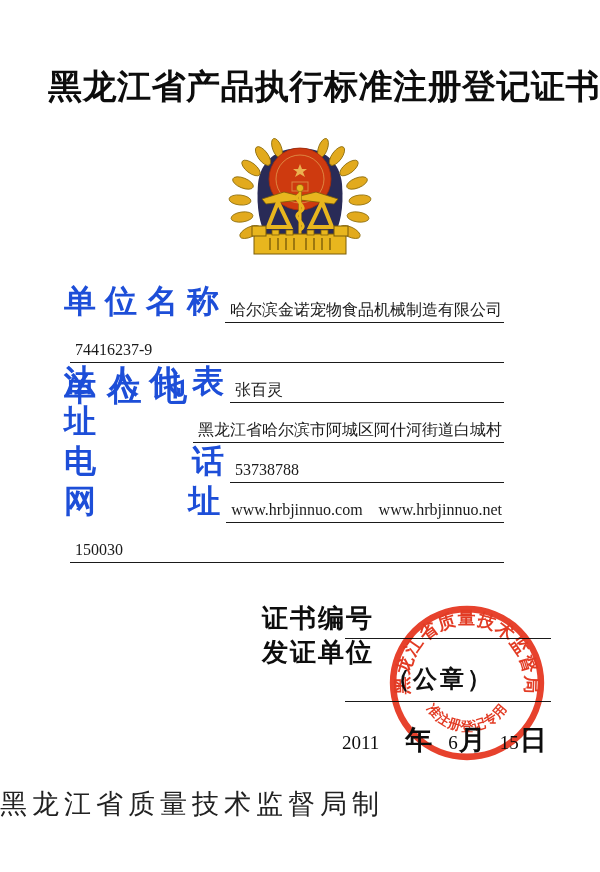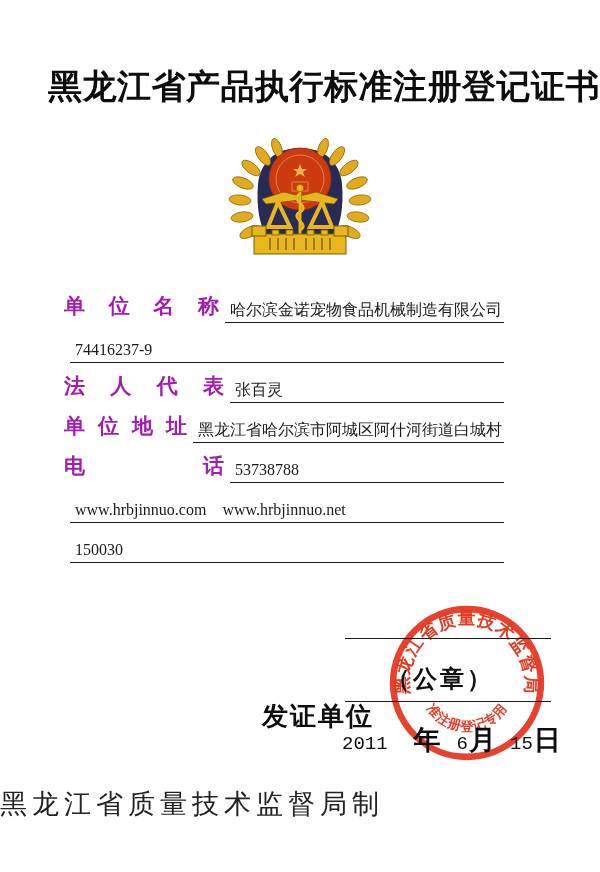--- a/index.html
+++ b/index.html
@@ -12,49 +12,49 @@
   .title {
     position:absolute; top:64px; left:0; width:100%;
     text-align:right; font-size:34px; font-weight:bold;
     letter-spacing:0.5px; color:#0d0d0d;
     font-family:"Liberation Serif", serif;
   }
   .emblem { position:absolute; left:226px; top:132px; width:148px; height:136px; }
   .fields { position:absolute; left:64px; top:283px; width:440px; }
   .field-row { display:flex; align-items:flex-end; height:40px; }
   .field-label {
-    width:160px; font-size:21px; font-weight:bold; line-height:1;
-    margin-bottom:6px; color:#a21caf;
+    width:160px; font-size:32px; font-weight:bold; line-height:1;
+    margin-bottom:6px; color:#1d4ed8;
     text-align:justify; text-align-last:justify;
     font-family:"Liberation Serif", serif;
   }
   .field-value {
     flex:1; margin-left:6px; border-bottom:1.5px solid #1a1a1a;
     font-size:16px; line-height:1.25; padding:0 2px 2px 5px;
     white-space:nowrap; color:#1a1a1a;
   }
   .cert-label {
     position:absolute; font-size:26px; font-weight:bold; line-height:1;
     letter-spacing:2px; color:#0d0d0d;
   }
   .cert-number-label { left:262px; top:606px; }
-  .issuer-label      { left:262px; top:704px; }
+  .issuer-label      { left:262px; top:640px; }
   .issuer-value {
     position:absolute; left:386px; top:663px;
     font-size:24px; font-weight:bold; letter-spacing:3px; color:#111;
   }
   .u-line { position:absolute; height:0; border-top:1.5px solid #1a1a1a; width:206px; left:345px; }
   .u-line.number { top:638px; }
   .u-line.issuer { top:701px; }
   .seal { position:absolute; left:384px; top:600px; width:166px; height:166px; mix-blend-mode:multiply; }
   .date-line {
     position:absolute; left:342px; top:724px; display:flex; align-items:baseline;
     color:#0d0d0d; white-space:nowrap;
   }
-  .date-num  { font-size:19px; font-family:Liberation Mono, monospace; }
+  .date-num  { font-size:19px; font-family:Liberation Serif, serif; }
   .date-unit { font-size:27px; font-weight:bold; line-height:1.2; }
   .g-y  { margin-left:26px; }
   .g-m  { margin-left:16px; }
   .g-mu { margin-left:1px; }
   .g-d  { margin-left:14px; }
   .footer {
     position:absolute; top:786px; left:0; width:100%; 
     font-size:27px; letter-spacing:5px; color:#222; font-weight:500;
   }
 </style>
@@ -138,27 +138,29 @@
     </div>
     <div class="field-row">
       <div class="field-label">单位地址</div>
       <div class="field-value">黑龙江省哈尔滨市阿城区阿什河街道白城村</div>
     </div>
     <div class="field-row">
       <div class="field-label">电话</div>
       <div class="field-value">53738788</div>
     </div>
     <div class="field-row">
+      <div class="field-label">网址</div>
       <div class="field-value">www.hrbjinnuo.com　www.hrbjinnuo.net</div>
     </div>
     <div class="field-row">
       <div class="field-value">150030</div>
     </div>
   </div>
 
+  <div class="cert-label cert-number-label">证书编号</div>
   <div class="u-line number"></div>
 
   <div class="cert-label issuer-label">发证单位</div>
   <div class="issuer-value">（公章）</div>
   <div class="u-line issuer"></div>
 
   <svg class="seal" viewBox="0 0 164 164" xmlns="http://www.w3.org/2000/svg">
     <g opacity="0.92">
       <circle cx="82" cy="82" r="73" fill="none" stroke="#e5321c" stroke-width="6.5"></circle>
       <defs>

